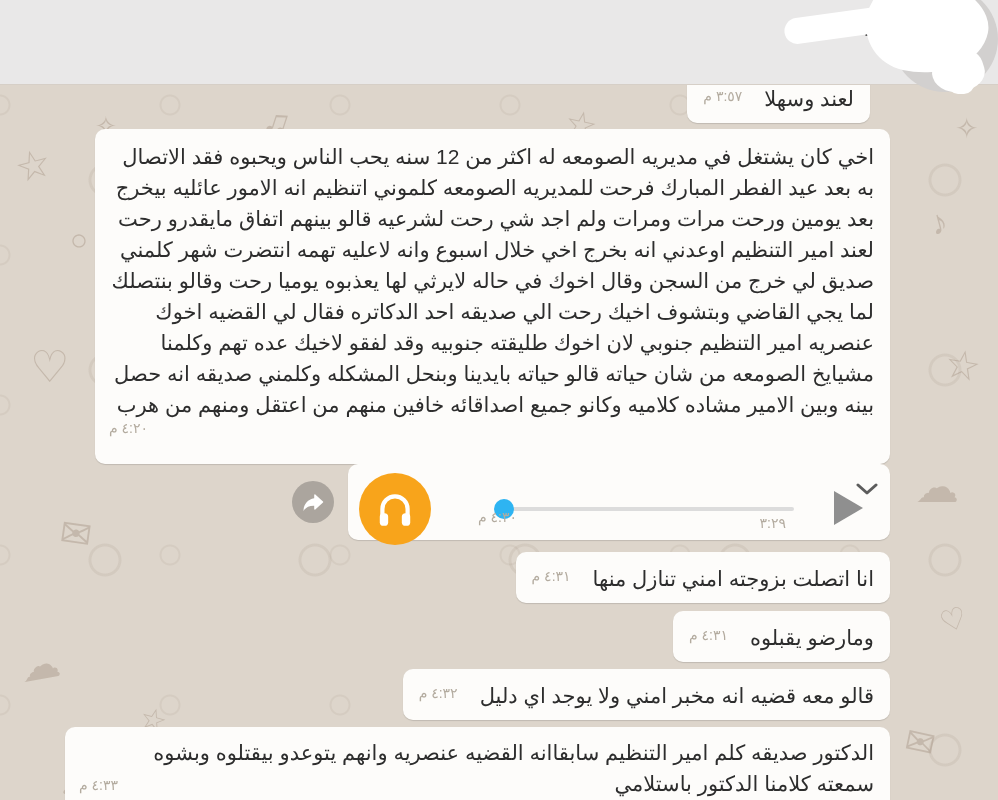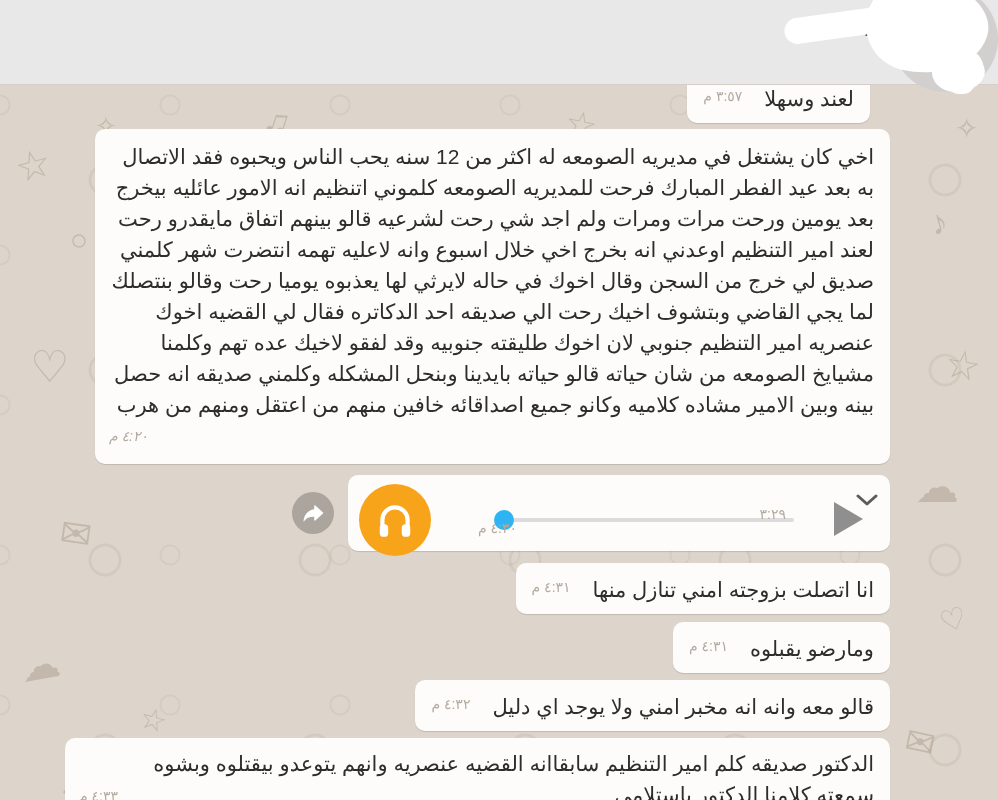--- a/index.html
+++ b/index.html
@@ -29,38 +29,38 @@
   .messages{position:relative;display:flex;flex-direction:column;align-items:flex-end;padding:0 108px 0 40px;box-sizing:border-box;}
 
   .bubble{position:relative;background:#fdfcfa;border-radius:10px;box-shadow:0 1px 1px rgba(0,0,0,.13);
     direction:rtl;text-align:right;color:#2d2d2d;font-size:21px;line-height:31px;padding:9px 16px;box-sizing:border-box;}
   .msg-time{color:#b3ab9f;font-size:14px;white-space:nowrap;direction:rtl;}
 
   .inline{display:flex;align-items:flex-end;column-gap:22px;white-space:nowrap;}
   .inline .msg-time{margin-bottom:2px;}
 
   .partial{margin-top:-13px;margin-left:0;margin-right:20px;margin-bottom:6px;}
-  .para{max-width:795px;padding:12px 16px 44px;margin-bottom:11px;}
-  .para .msg-time{position:absolute;left:14px;bottom:12px;font-style:italic;}
+  .para{max-width:795px;padding:12px 16px 44px;}
+  .para .msg-time{position:absolute;left:14px;bottom:20px;}
   .para2{max-width:825px;padding:10px 16px 12px 70px;}
   .para2 .msg-time{position:absolute;left:14px;bottom:10px;}
 
   .m3{margin-bottom:8px;} .m4{margin-bottom:7px;} .m5{margin-bottom:7px;}
 
   
   .voice-row{display:flex;align-items:center;gap:14px;margin-bottom:12px;}
   .forward-btn{width:42px;height:42px;border-radius:50%;background:#aba59e;border:none;display:flex;align-items:center;justify-content:center;cursor:pointer;padding:0;}
   .voice{width:542px;height:76px;padding:0;direction:ltr;}
   .voice .chev{position:absolute;right:12px;top:9px;cursor:pointer;}
   .voice .v-avatar{position:absolute;left:11px;top:9px;width:72px;height:72px;border-radius:50%;background:#f8a41b;display:flex;align-items:center;justify-content:center;}
   .voice .track{position:absolute;left:158px;right:96px;top:43px;height:4px;background:#dcdcdc;border-radius:2px;}
   .voice .dot{position:absolute;left:146px;top:35px;width:20px;height:20px;border-radius:50%;background:#2eb4f2;cursor:pointer;}
   .voice .play{position:absolute;right:27px;top:27px;width:0;height:0;border-top:17px solid transparent;border-bottom:17px solid transparent;border-left:29px solid #8f8f8f;cursor:pointer;}
   .voice .vtime{position:absolute;left:130px;bottom:7px;}
-  .voice .vdur{position:absolute;right:104px;bottom:21px;}
+  .voice .vdur{position:absolute;right:104px;bottom:1px;}
 </style>
 </head>
 <body>
 
 <div class="screen">
 
   <header class="chat-header">
     <div class="contact-name">اليوسفي</div>
     <div class="typing-status">يكتب...</div>
     <div class="avatar-zone">
@@ -147,21 +147,21 @@
         <span class="msg-text">انا اتصلت بزوجته امني تنازل منها</span>
         <span class="msg-time">٤:٣١ م</span>
       </div>
 
       <div class="bubble inline m4">
         <span class="msg-text">ومارضو يقبلوه</span>
         <span class="msg-time">٤:٣١ م</span>
       </div>
 
       <div class="bubble inline m5">
-        <span class="msg-text">قالو معه وانه انه مخبر امني ولا يوجد اي دليل</span>
+        <span class="msg-text">قالو معه قضيه انه مخبر امني ولا يوجد اي دليل</span>
         <span class="msg-time">٤:٣٢ م</span>
       </div>
 
       <div class="bubble para2">
         <div class="msg-text">الدكتور صديقه كلم امير التنظيم سابقاانه القضيه عنصريه وانهم يتوعدو بيقتلوه وبشوه سمعته كلامنا الدكتور باستلامي</div>
         <span class="msg-time">٤:٣٣ م</span>
       </div>
 
     </div>
   </main>

